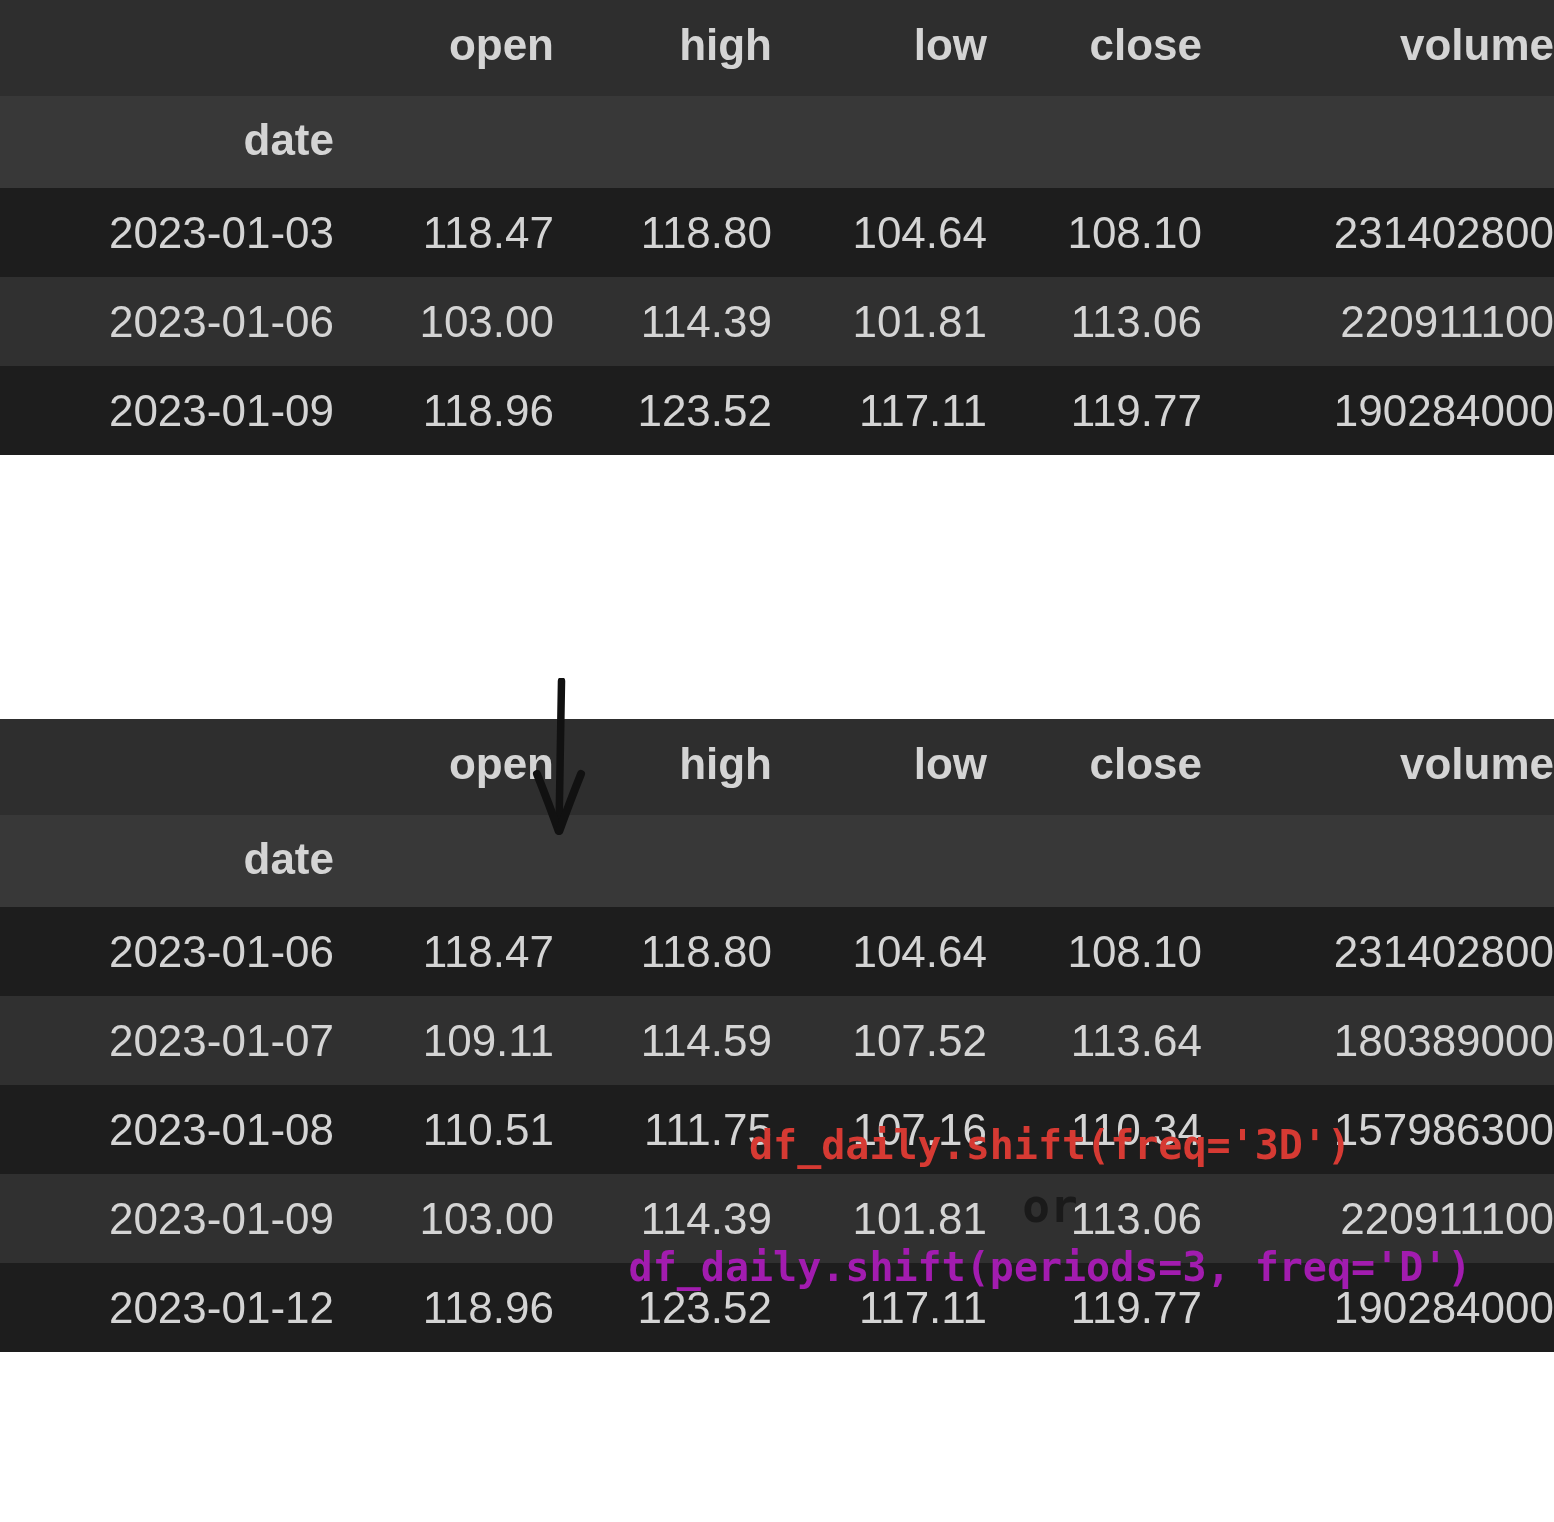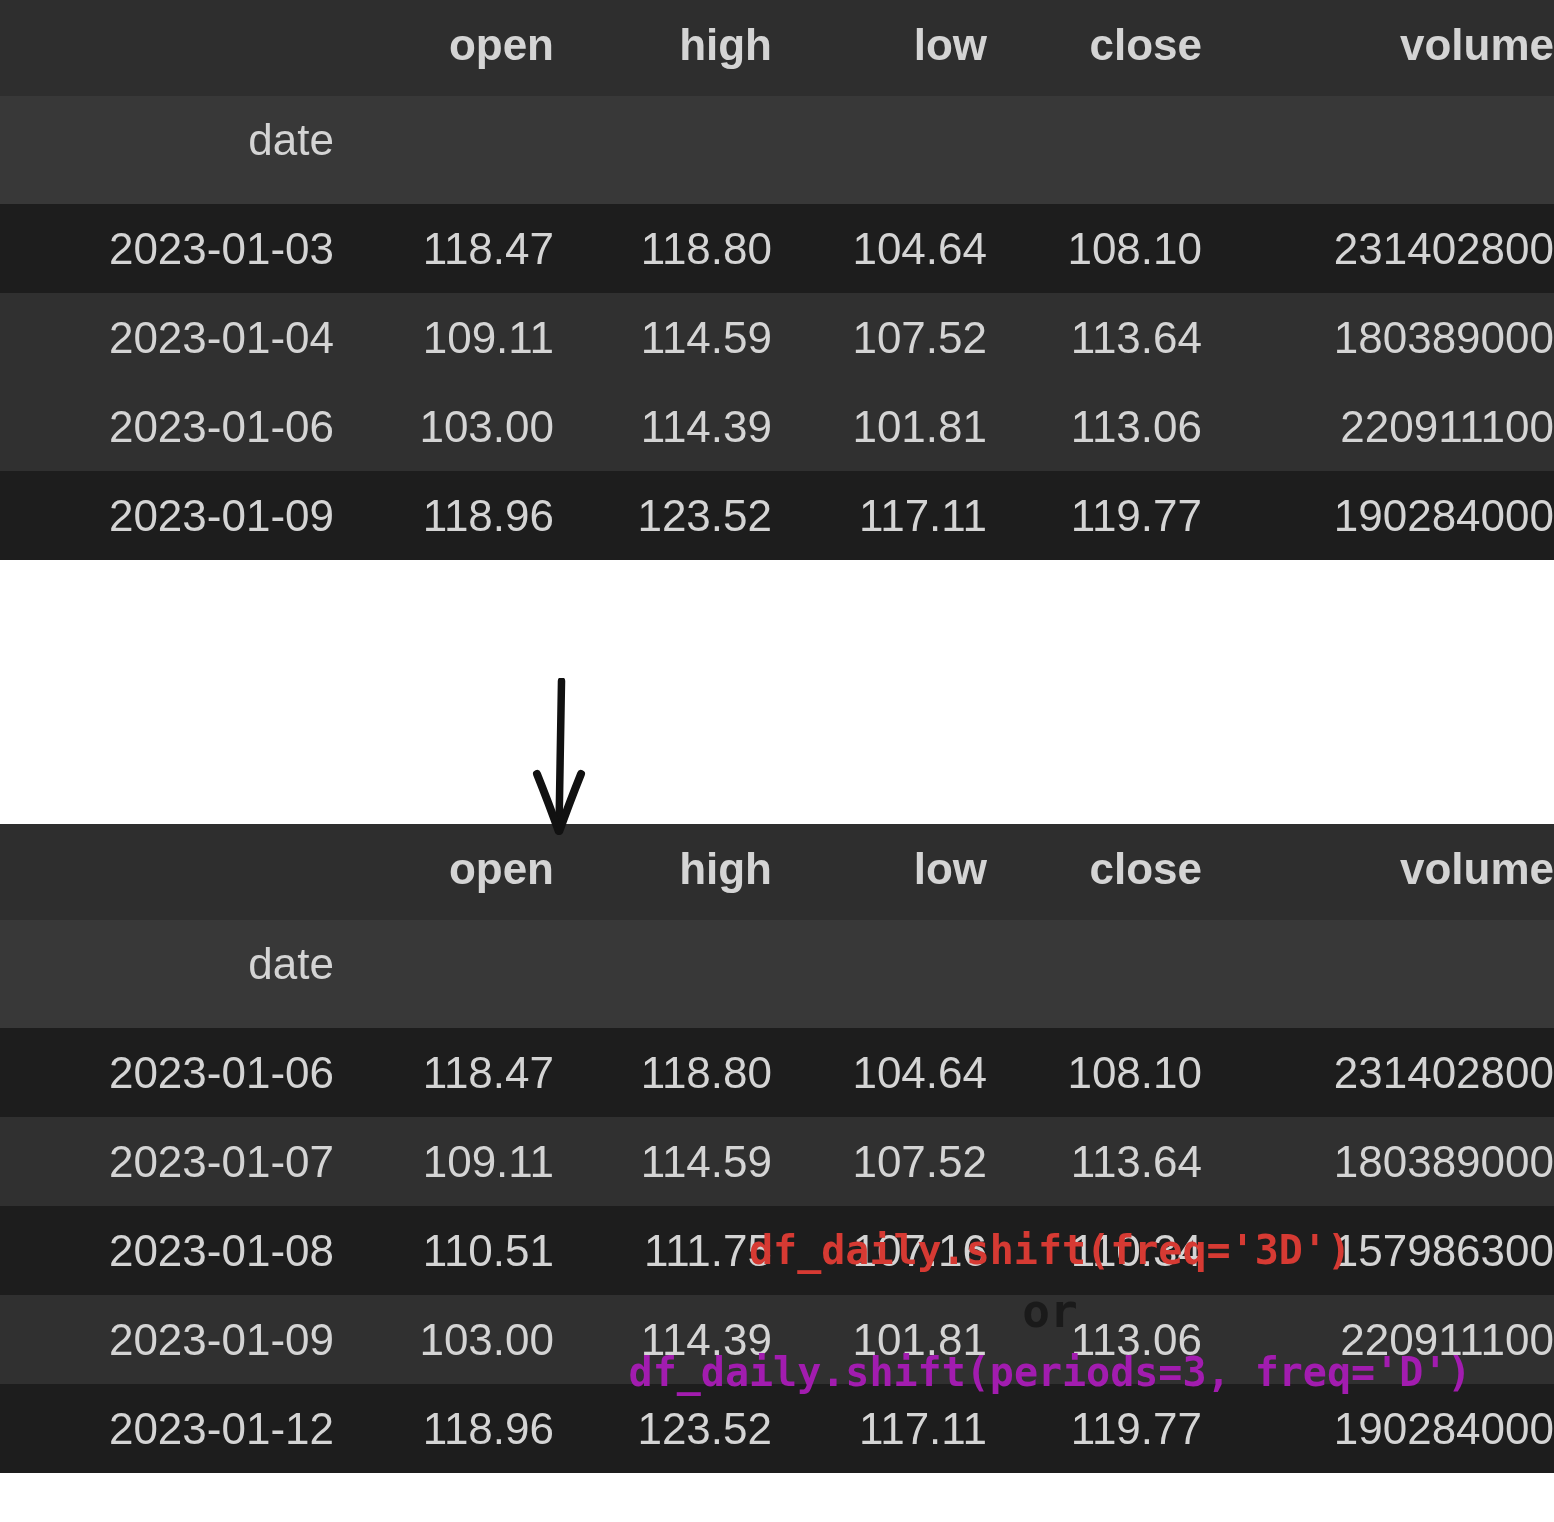--- a/index.html
+++ b/index.html
@@ -51,23 +51,23 @@
     height: 90px;
     font-weight: bold;
     vertical-align: middle;
     padding-bottom: 6px;
   }
   .df thead tr.col-head th.col-date { background: #2e2e2e; }
 
   .df thead tr.index-head th {
     background: #383838;
     height: 88px;
-    font-weight: normal;
-    vertical-align: middle;
-    padding-bottom: 20px;
+    font-weight: bold;
+    vertical-align: middle;
+    padding-bottom: 4px;
   }
 
   .df tbody tr.odd  td { background: #1d1d1d; }
   .df tbody tr.even td { background: #303030; }
   .df tbody td {
     height: 89px;
     vertical-align: middle;
     font-weight: normal;
   }
   .df tbody th.rowidx {
@@ -172,28 +172,20 @@
     <tbody>
       <tr class="odd">
         <th class="rowidx pad-date">2023-01-03</th>
         <td class="pad-open">118.47</td>
         <td class="pad-high">118.80</td>
         <td class="pad-low">104.64</td>
         <td class="pad-close">108.10</td>
         <td class="pad-volume">231402800</td>
       </tr>
       <tr class="even">
-        <th class="rowidx pad-date">2023-01-04</th>
-        <td class="pad-open">109.11</td>
-        <td class="pad-high">114.59</td>
-        <td class="pad-low">107.52</td>
-        <td class="pad-close">113.64</td>
-        <td class="pad-volume">180389000</td>
-      </tr>
-      <tr class="even">
         <th class="rowidx pad-date">2023-01-06</th>
         <td class="pad-open">103.00</td>
         <td class="pad-high">114.39</td>
         <td class="pad-low">101.81</td>
         <td class="pad-close">113.06</td>
         <td class="pad-volume">220911100</td>
       </tr>
       <tr class="odd">
         <th class="rowidx pad-date">2023-01-09</th>
         <td class="pad-open">118.96</td>

